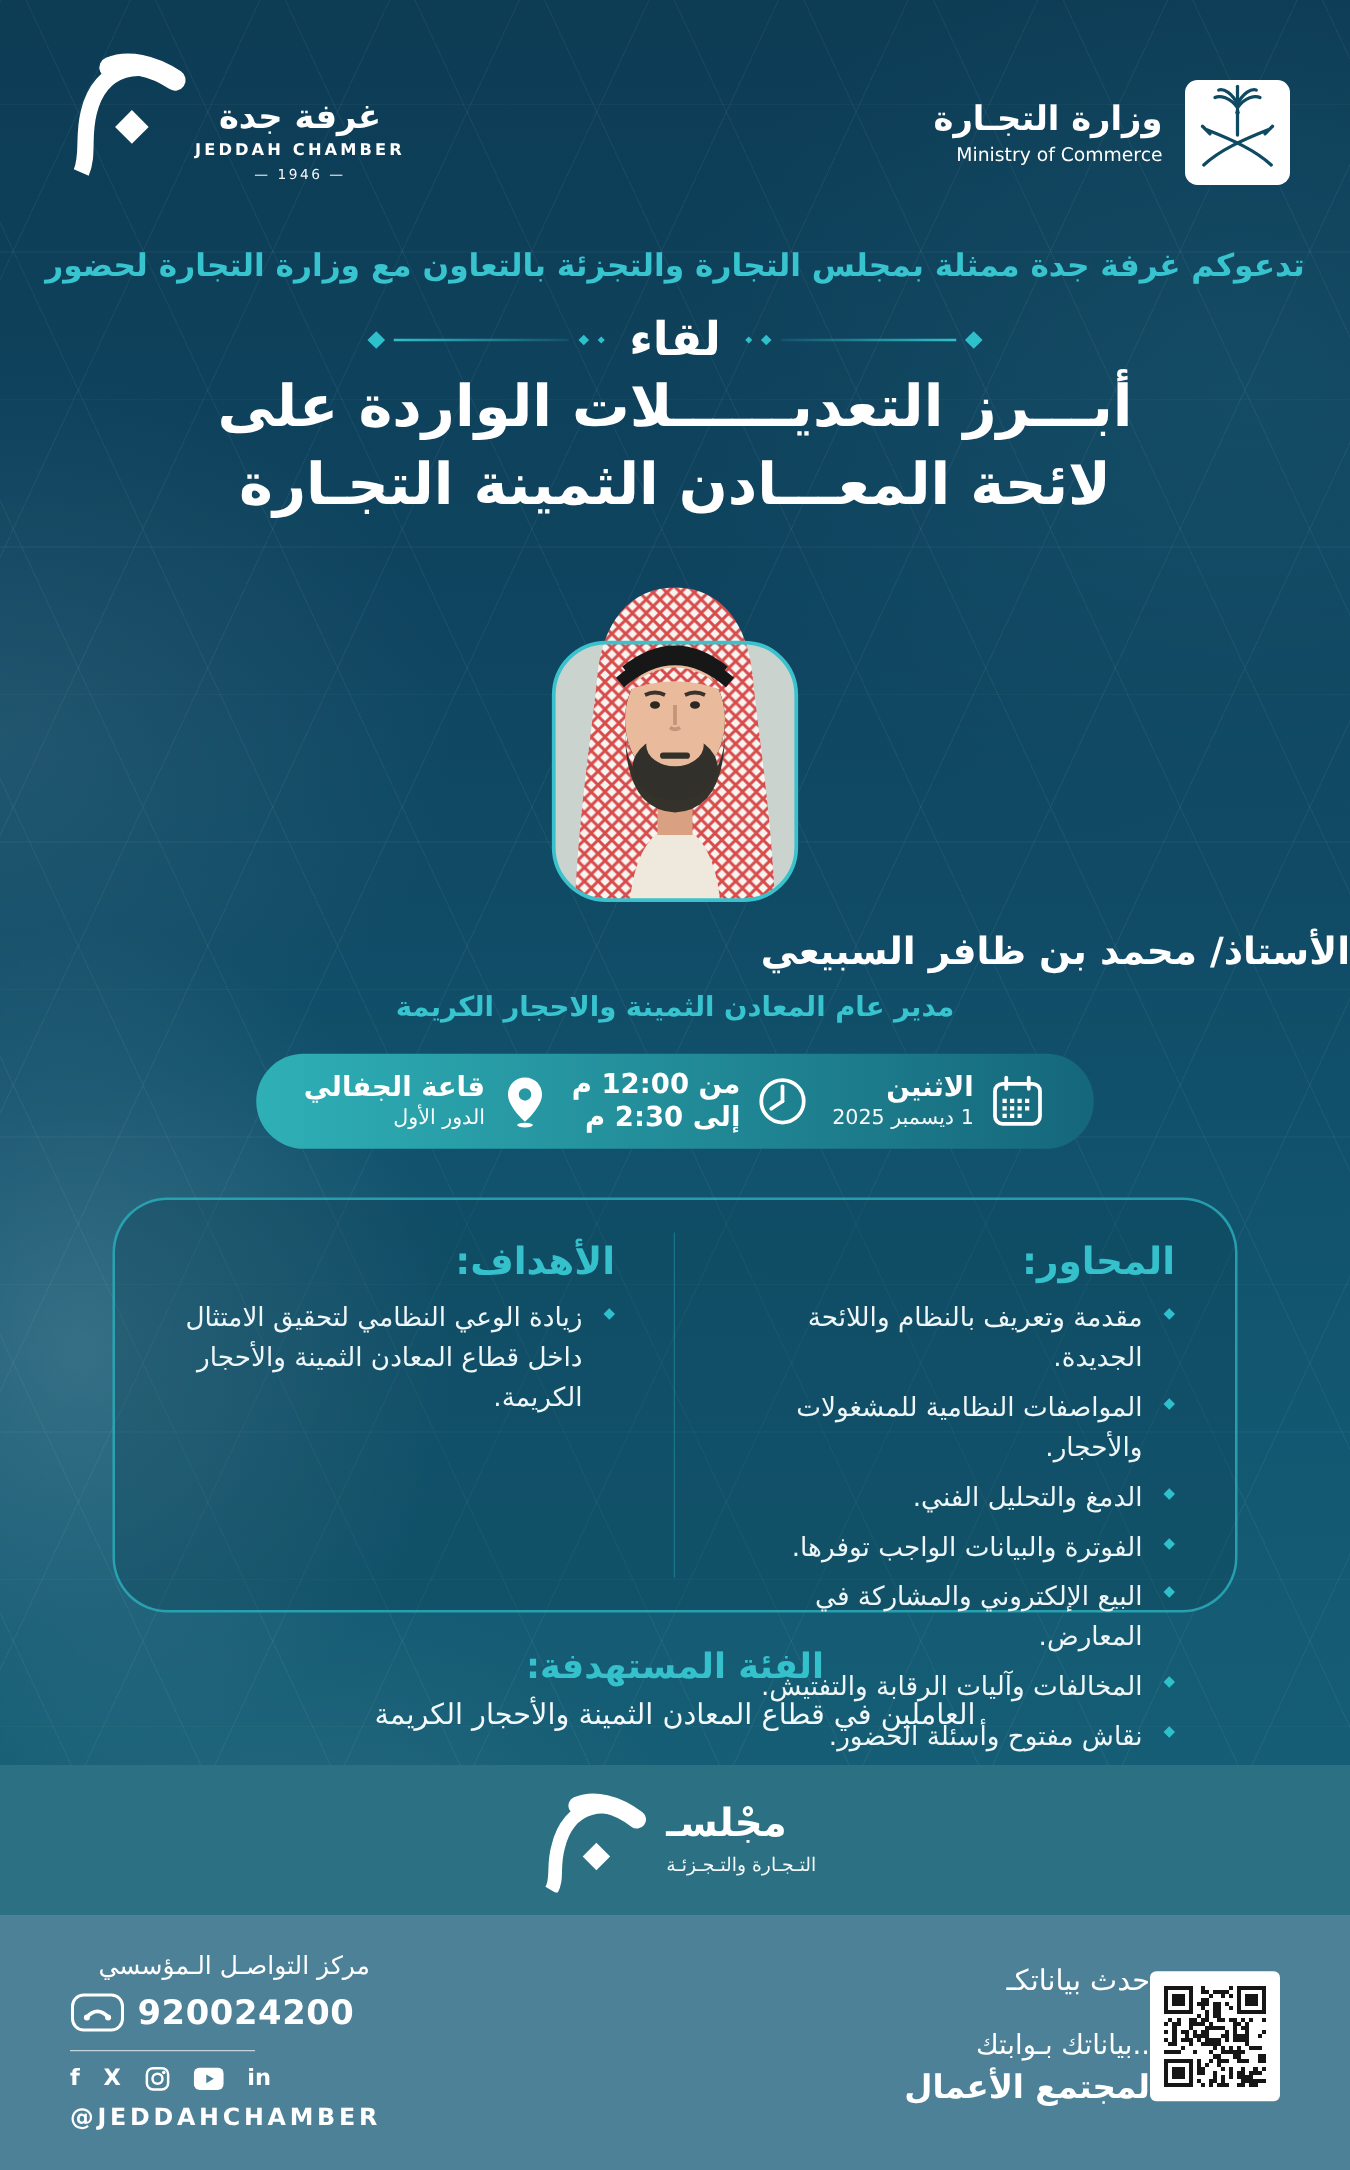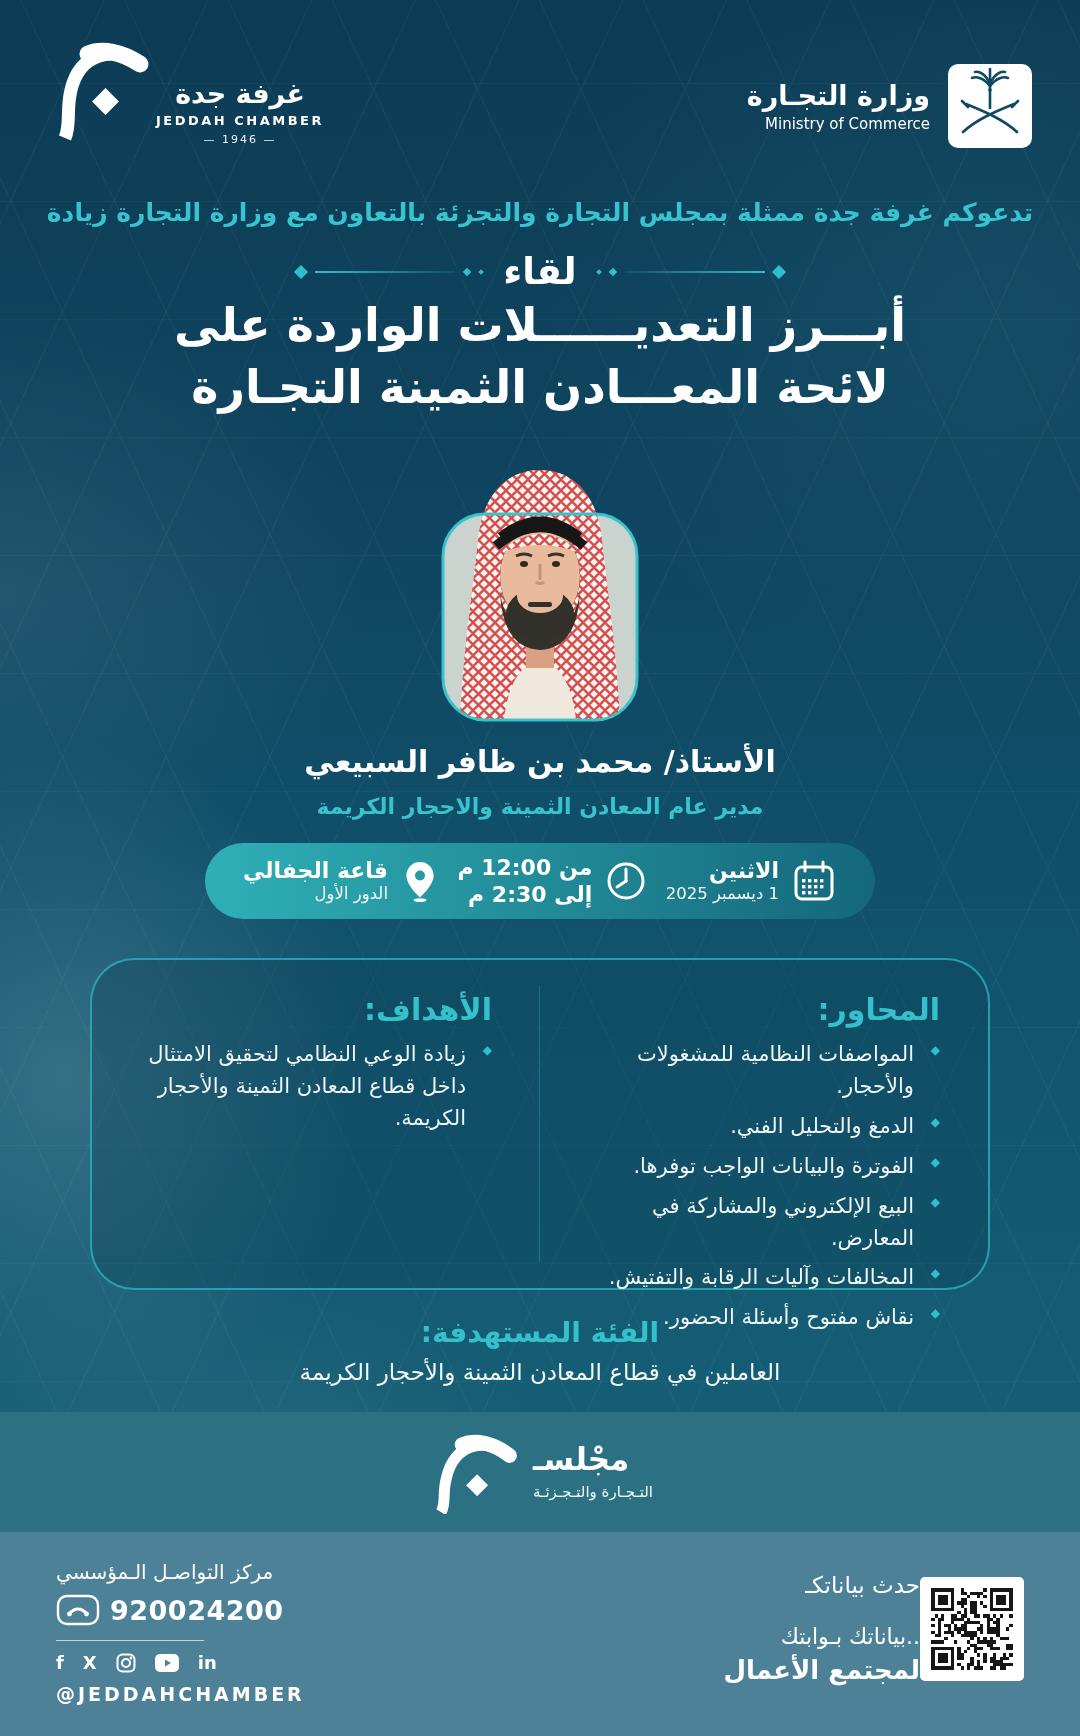--- a/index.html
+++ b/index.html
@@ -37,21 +37,21 @@
   .meeting-word{font-size:37px; font-weight:700; color:#fff;}
   .dv{display:flex; align-items:center; gap:9px;}
   .dm{background:#2fc1cb; transform:rotate(45deg);}
   .dm.s{width:6px;height:6px;} .dm.m{width:10px;height:10px;} .dm.t{width:4px;height:4px;}
   .dline{width:140px;height:2px;}
   .dv.left  .dline{background:linear-gradient(to right,#2fc1cb,rgba(47,193,203,.12));}
   .dv.right .dline{background:linear-gradient(to left ,#2fc1cb,rgba(47,193,203,.12));}
   .title{position:absolute; top:294px; width:100%; text-align:center; font-size:46px; font-weight:700; line-height:62px; color:#fff;}
   
   .avatar-wrap{position:absolute; top:452px; left:440px; width:200px; height:272px;}
-  .speaker-name{position:absolute; top:744px; width:100%; text-align:center; font-size:30px; font-weight:700;}
+  .speaker-name{position:absolute; top:744px; width:100%; text-align:right; font-size:30px; font-weight:700;}
   .speaker-title{position:absolute; top:794px; width:100%; text-align:center; font-size:22px; font-weight:700; color:#38c4ce;}
   
   .pill{position:absolute; top:843px; left:205px; width:670px; height:76px; border-radius:40px;
     background:linear-gradient(to left,#15677b,#2fb0b6);
     display:flex; align-items:center; justify-content:space-between; padding:0 38px; box-sizing:border-box;}
   .pg{display:flex; align-items:center; gap:12px;}
   .pg .txt{display:flex; flex-direction:column; text-align:right; line-height:1.25;}
   .pg .p1{font-size:22px; font-weight:700;}
   .pg .p2{font-size:16.5px; font-weight:400; opacity:.96;}
   
@@ -71,21 +71,21 @@
   
   .band{position:absolute; top:1412px; left:0; width:100%; height:120px; background:#2b7183;
     display:flex; align-items:center; justify-content:center;}
   .band-inner{display:flex; align-items:center; gap:14px; direction:ltr;}
   .cl-text{display:flex; flex-direction:column; align-items:flex-start; text-align:right;}
   .cl-big{font-size:31px; font-weight:700; line-height:1;}
   .cl-sub{font-size:15px; margin-top:8px; opacity:.95;}
   
   .bottom{position:absolute; top:1532px; left:0; width:100%; height:204px; background:#4d8198;}
   .contact{position:absolute; left:56px; top:28px; width:240px; direction:ltr;}
-  .c-label{font-size:20px; text-align:left;}
+  .c-label{font-size:20px; text-align:right;}
   .c-phone{display:flex; align-items:center; gap:10px; margin-top:10px;}
   .c-num{font-size:27px; font-weight:700; letter-spacing:.5px;}
   .c-div{width:148px; height:1px; background:rgba(255,255,255,.65); margin:14px 0 12px;}
   .socials{display:flex; align-items:center; gap:19px;}
   .soc{font-size:18px; font-weight:700; line-height:1; cursor:pointer;}
   .c-handle{font-size:19px; font-weight:700; letter-spacing:3px; margin-top:10px;}
   .update{position:absolute; right:56px; top:40px; display:flex; align-items:center; direction:ltr;}
   .u-text{display:flex; flex-direction:column; align-items:flex-end; text-align:right;}
   .u-l0{font-size:23px;}
   .u-l1{font-size:22px; margin-top:26px;}
@@ -128,21 +128,21 @@
         <path d="M44 21 C 44 12, 44 9, 44 7"></path>
         <path d="M17 70 C 30 58, 48 50, 68 42"></path>
         <path d="M71 70 C 58 58, 40 50, 20 42"></path>
         <path d="M66 45 L 72 39"></path>
           <path d="M22 45 L 16 39"></path>
       </g>
       <circle cx="44" cy="28" r="1.8" fill="#0f4a63"></circle>
     </svg>
   </div>
 
-  <div class="invite">تدعوكم غرفة جدة ممثلة بمجلس التجارة والتجزئة بالتعاون مع وزارة التجارة زيادة</div>
+  <div class="invite">تدعوكم غرفة جدة ممثلة بمجلس التجارة والتجزئة بالتعاون مع وزارة التجارة لحضور</div>
 
   <div class="meeting-row">
     <span class="dv left">
       <span class="dm m"></span>
         <span class="dline"></span>
         <span class="dm s"></span>
         <span class="dm t"></span>
     </span>
     <span class="meeting-word">لقاء</span>
     <span class="dv right">
@@ -242,20 +242,21 @@
         <span class="p1">قاعة الجفالي</span>
         <span class="p2">الدور الأول</span>
       </div>
     </div>
   </div>
 
   <div class="panels">
     <div class="pcol">
       <div class="phead">المحاور:</div>
       <ul class="plist">
+        <li>مقدمة وتعريف بالنظام واللائحة الجديدة.</li>
         <li>المواصفات النظامية للمشغولات والأحجار.</li>
         <li>الدمغ والتحليل الفني.</li>
         <li>الفوترة والبيانات الواجب توفرها.</li>
         <li>البيع الإلكتروني والمشاركة في المعارض.</li>
         <li>المخالفات وآليات الرقابة والتفتيش.</li>
         <li>نقاش مفتوح وأسئلة الحضور.</li>
       </ul>
     </div>
     <div class="pcol obj">
       <div class="phead">الأهداف:</div>

